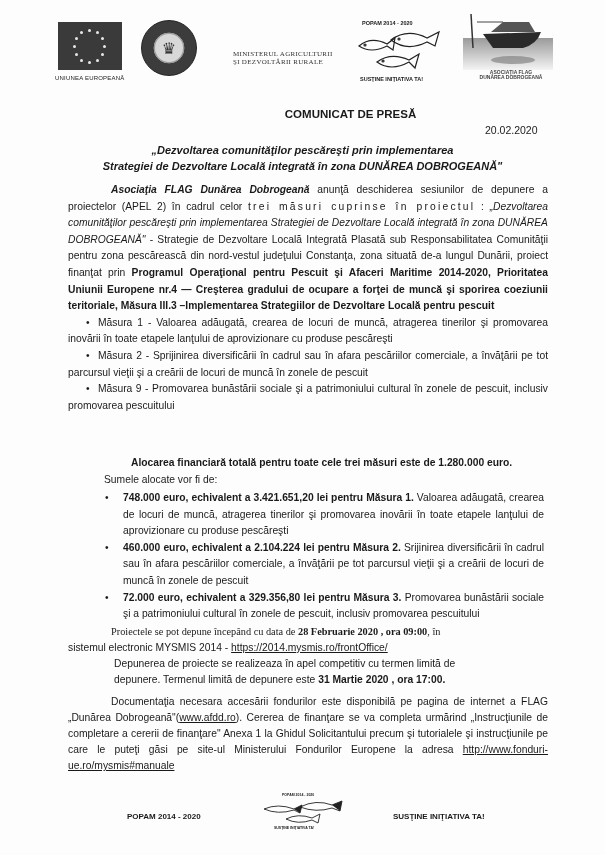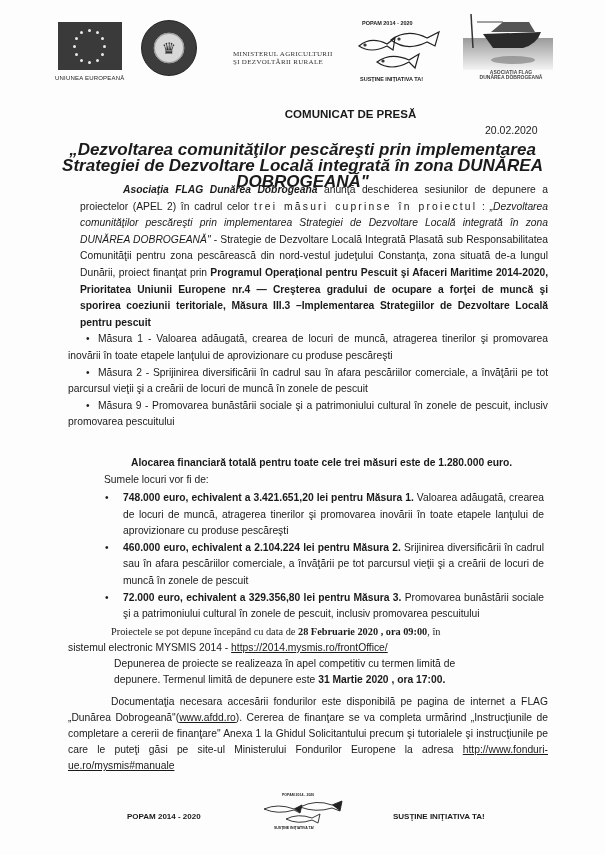--- a/index.html
+++ b/index.html
@@ -21,25 +21,25 @@
   .popam { position: absolute; left: 300px; top: 0px; width: 90px; height: 66px; }
   .popam-top { position: absolute; left: 7px; top: 2px; font-size: 5.5px; font-weight: bold; white-space: nowrap; }
   .popam-bottom { position: absolute; left: 5px; top: 58px; font-size: 5.5px; font-weight: bold; white-space: nowrap; }
   .fish { position: absolute; }
   .flag { position: absolute; left: 408px; top: -8px; width: 90px; height: 72px; }
   .flag-label { position: absolute; left: 8px; top: 60px; font-size: 5px; font-weight: bold; line-height: 5px; text-align: center; width: 80px; color: #444; }
 
   
   .title { position: absolute; top: 108px; left: 0; width: 605px; text-align: center; font-weight: bold; font-size: 11.5px; padding-left: 48px; }
   .date { position: absolute; top: 124px; left: 485px; font-size: 10.5px; }
-  .subtitle { position: absolute; top: 142px; left: 0; width: 605px; text-align: center; font-weight: bold; font-style: italic; font-size: 17px; line-height: 16px; }
+  .subtitle { position: absolute; top: 142px; left: 0; width: 605px; text-align: center; font-weight: bold; font-style: italic; font-size: 11px; line-height: 16px; }
 
   .body { position: absolute; left: 68px; width: 480px; font-size: 10.3px; line-height: 16.6px; }
   .p1 { top: 182px; text-align: justify; }
-  .p1 .indent { padding-left: 43px; margin-left: 12px; }
+  .p1 .indent { padding-left: 43px; }
   .b { font-weight: bold; }
   .bi { font-weight: bold; font-style: italic; }
   .i { font-style: italic; }
   .spaced { letter-spacing: 2.2px; }
 
   ul.measures { list-style: none; margin: 0; padding: 0; }
   ul.measures li { text-indent: 18px; }
   ul.measures li .bullet { display: inline-block; width: 12px; text-indent: 0; }
 
   .alloc { position: absolute; left: 131px; top: 457px; font-weight: bold; font-size: 10.3px; }
@@ -144,21 +144,21 @@
       <span class="bi">Asociaţia FLAG Dunărea Dobrogeană</span><span> anunţă deschiderea sesiunilor de depunere a proiectelor (APEL 2) în cadrul celor </span><span class="spaced">trei măsuri cuprinse în proiectul</span><span> : </span><span class="i">„Dezvoltarea comunităţilor pescăreşti prin implementarea Strategiei de Dezvoltare Locală integrată în zona DUNĂREA DOBROGEANĂ"</span><span> - Strategie de Dezvoltare Locală Integrată Plasată sub Responsabilitatea Comunităţii pentru zona pescărească din nord-vestul judeţului Constanţa, zona situată de-a lungul Dunării, proiect finanţat prin </span><span class="b">Programul Operaţional pentru Pescuit şi Afaceri Maritime 2014-2020, Prioritatea Uniunii Europene nr.4 — Creşterea gradului de ocupare a forţei de muncă şi sporirea coeziunii teritoriale, Măsura III.3 –Implementarea Strategiilor de Dezvoltare Locală pentru pescuit</span>
     </div>
     <ul class="measures">
       <li><span class="bullet">•</span><span>Măsura 1 - Valoarea adăugată, crearea de locuri de muncă, atragerea tinerilor şi promovarea inovării în toate etapele lanţului de aprovizionare cu produse pescăreşti</span></li>
       <li><span class="bullet">•</span><span>Măsura 2 - Sprijinirea diversificării în cadrul sau în afara pescăriilor comerciale, a învăţării pe tot parcursul vieţii şi a creării de locuri de muncă în zonele de pescuit</span></li>
       <li><span class="bullet">•</span><span>Măsura 9 - Promovarea bunăstării sociale şi a patrimoniului cultural în zonele de pescuit, inclusiv promovarea pescuitului</span></li>
     </ul>
   </div>
 
   <div class="alloc">Alocarea financiară totală pentru toate cele trei măsuri este de 1.280.000 euro.</div>
-  <div class="sums-label">Sumele locuri vor fi de:</div>
+  <div class="sums-label">Sumele alocate vor fi de:</div>
   <ul class="sums">
     <li><span class="bullet">•</span><span class="b">748.000 euro, echivalent a 3.421.651,20 lei pentru Măsura 1.</span><span> Valoarea adăugată, crearea de locuri de muncă, atragerea tinerilor şi promovarea inovării în toate etapele lanţului de aprovizionare cu produse pescăreşti</span></li>
     <li><span class="bullet">•</span><span class="b">460.000 euro, echivalent a 2.104.224 lei pentru Măsura 2.</span><span>  Srijinirea diversificării în cadrul sau în afara pescăriilor comerciale, a învăţării pe tot parcursul vieţii şi a creării de locuri de muncă în zonele de pescuit</span></li>
     <li><span class="bullet">•</span><span class="b">72.000 euro, echivalent a 329.356,80 lei pentru Măsura 3.</span><span> Promovarea bunăstării sociale şi a patrimoniului cultural în zonele de pescuit, inclusiv promovarea pescuitului</span></li>
   </ul>
 
   <div class="dep1">
     <div class="l1" style="padding-left:7px;font-family:Liberation Serif, serif;"><span>Proiectele se pot depune începând cu data de </span><span class="b">28 Februarie 2020 , ora 09:00</span><span>, în</span></div>
     <div class="l2"><span>sistemul  electronic MYSMIS 2014 -  </span><a class="link">https://2014.mysmis.ro/frontOffice/</a></div>
     <div class="l3">Depunerea de proiecte se realizeaza în apel competitiv cu termen limită de</div>

